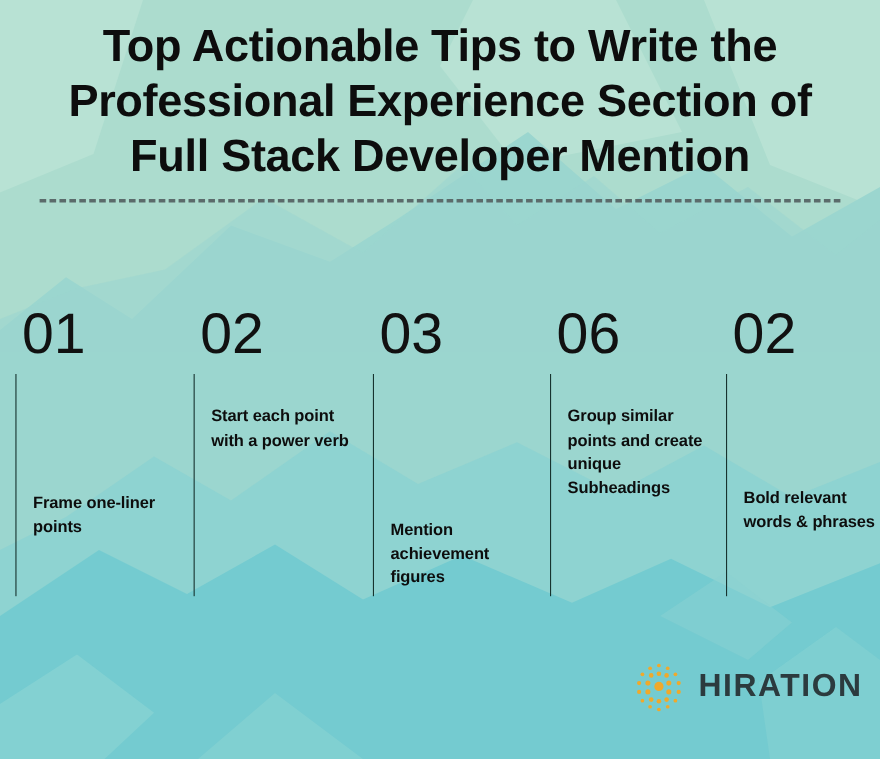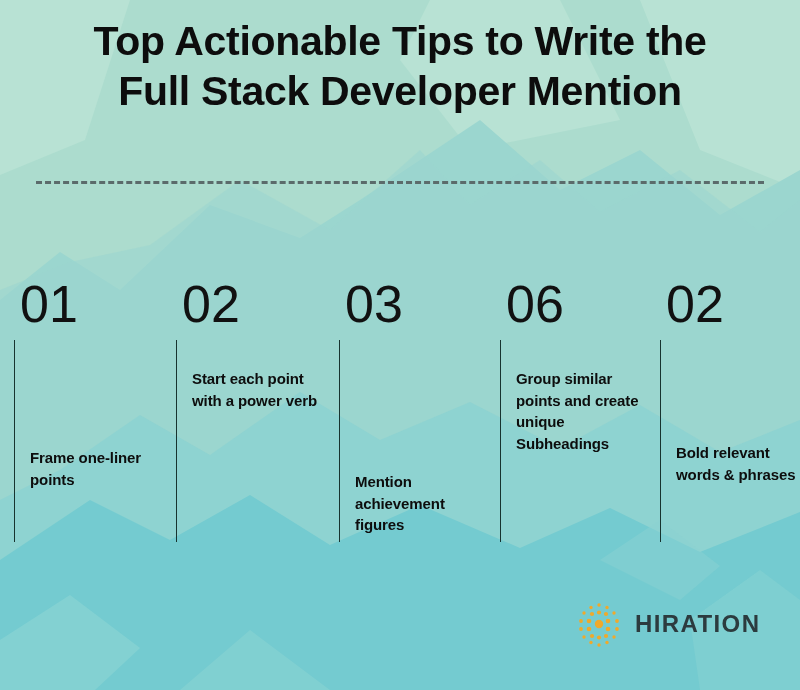--- a/index.html
+++ b/index.html
@@ -99,21 +99,21 @@
     position:absolute;
     left:575px; top:600px;
     display:flex;
     align-items:center;
     gap:12px;
     z-index:6;
   }
   .logo-mark { width:48px; height:48px; display:block; }
   .logo-word {
     font-family:"Liberation Sans", sans-serif;
-    font-size:24px;
+    font-size:29px;
     font-weight:bold;
     color:#2C3B3E;
     letter-spacing:1.4px;
     line-height:30px;
   }
 </style>
 </head>
 <body>
 
 <div id="infographic">
@@ -137,20 +137,21 @@
                      520,548 610,508 700,552 800,512 800,690 0,690" fill="#74CBD0"></polygon>
 
     <polygon points="0,640 70,595 140,648 95,690 0,690" fill="#86D2D2" opacity="0.85"></polygon>
     <polygon points="180,690 250,630 330,690" fill="#86D2D2" opacity="0.7"></polygon>
     <polygon points="690,620 760,570 800,600 800,690 700,690" fill="#86D2D2" opacity="0.6"></polygon>
     <polygon points="600,560 660,520 720,566 680,600" fill="#8AD2D1" opacity="0.5"></polygon>
   </svg>
 
   <div class="title-block">
     <span class="title-line">Top Actionable Tips to Write the</span>
+    <span class="title-line">Professional Experience Section of</span>
     <span class="title-line">Full Stack Developer Mention</span>
   </div>
 
   <div class="dashed-rule"></div>
 
   <div class="steps">
 
     <div class="step" style="left:14px; top:278px;">
       <span class="step-number">01</span>
       <span class="step-rule" style="height:202px;"></span>

